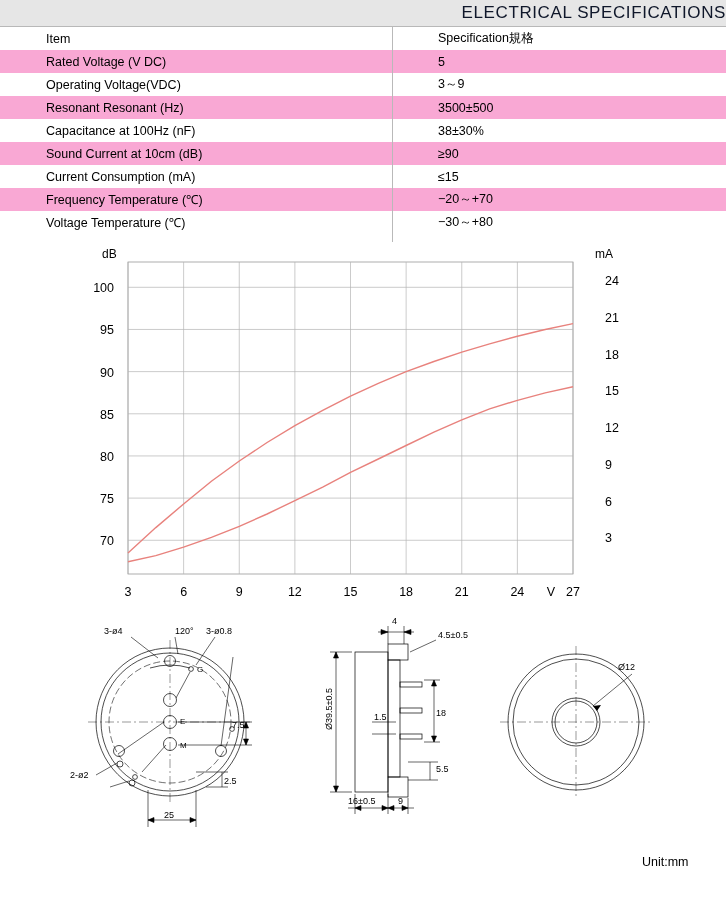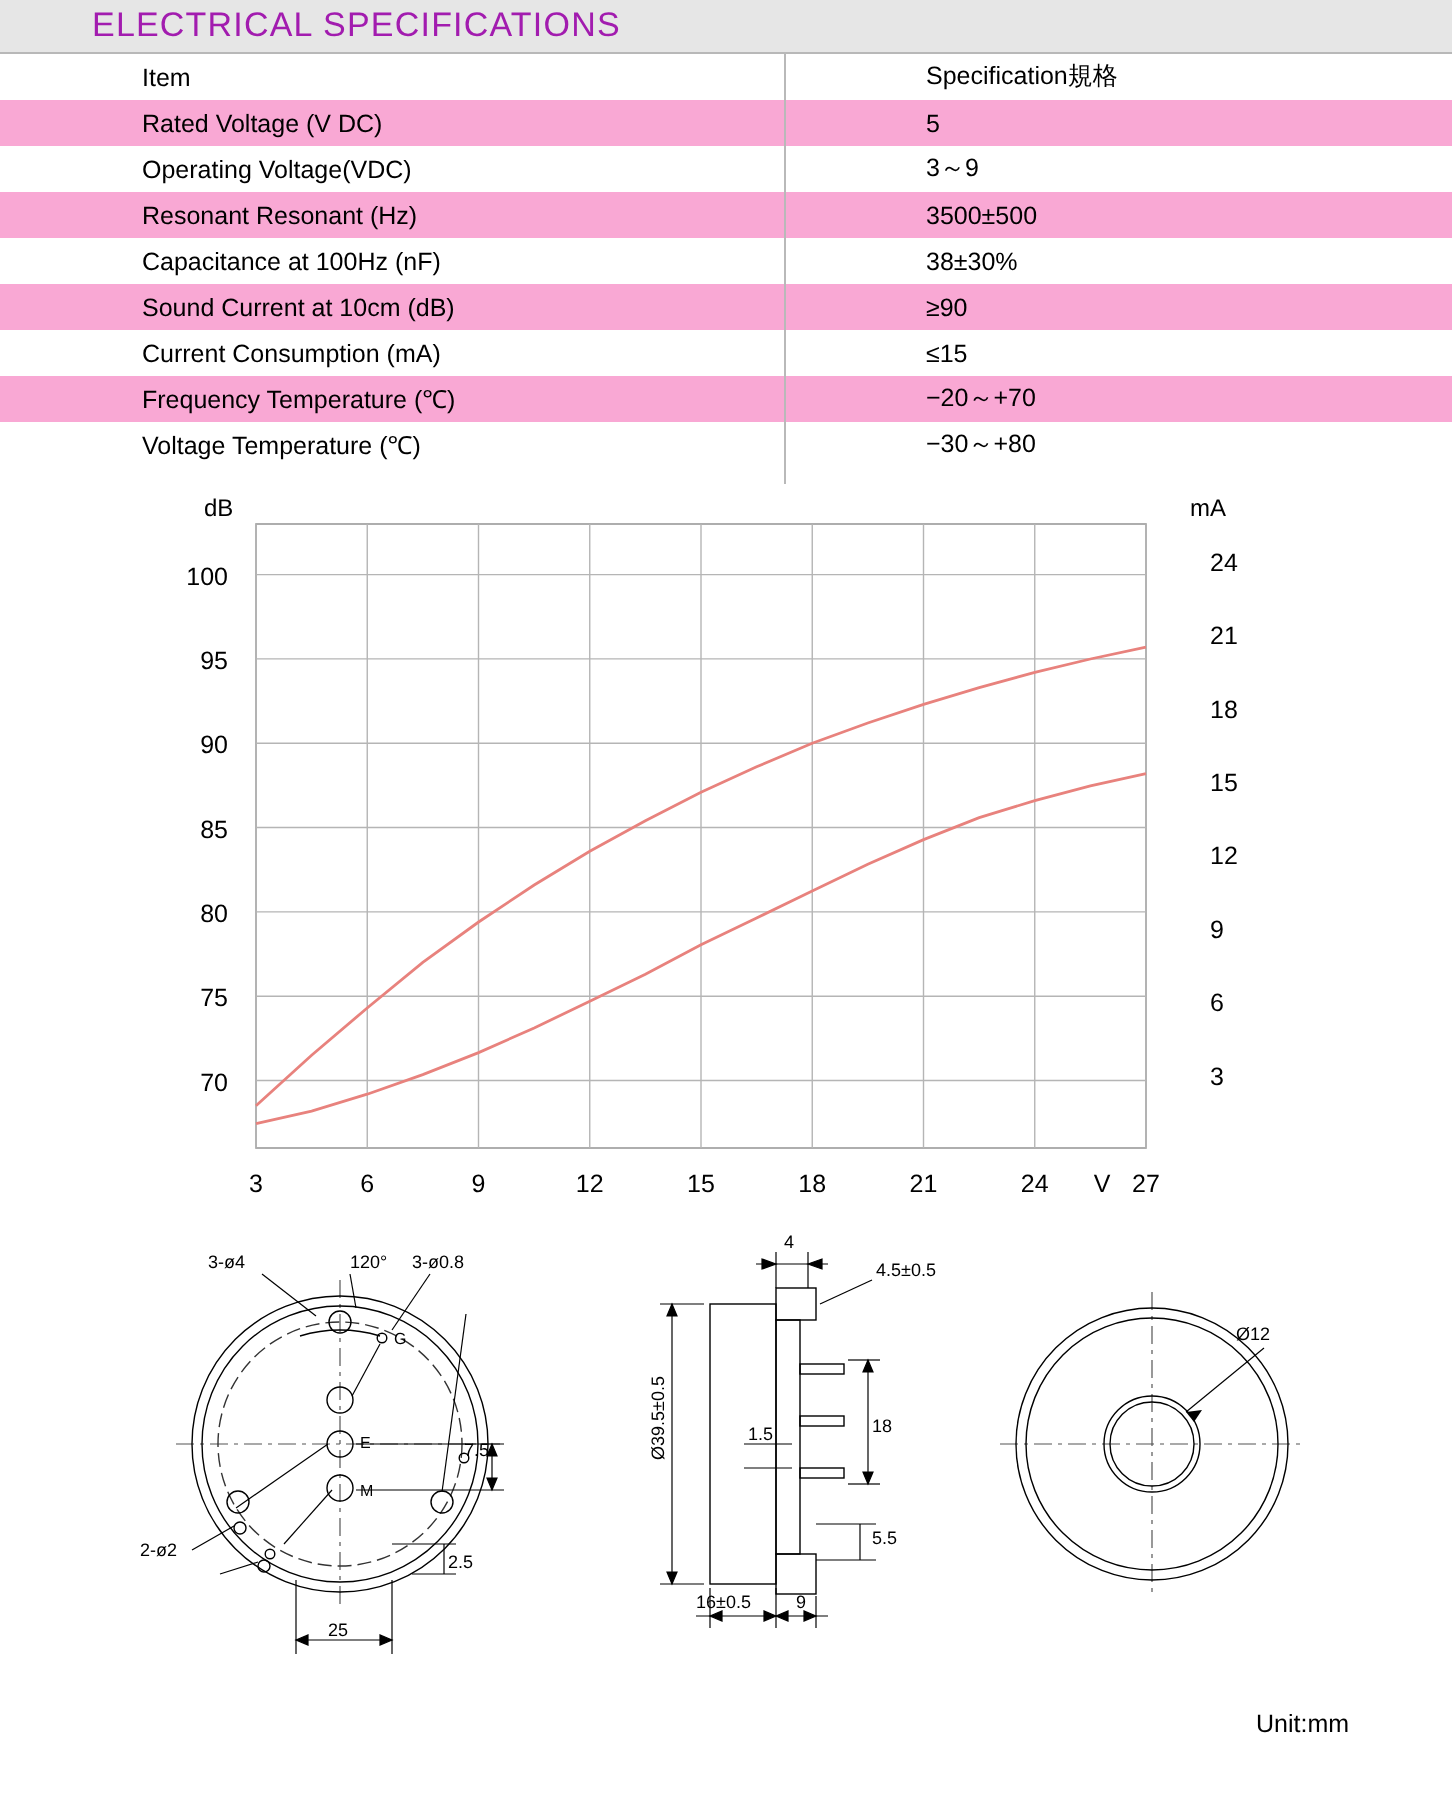--- a/index.html
+++ b/index.html
@@ -21,35 +21,36 @@
     position: absolute;
     left: 0; top: 0;
     width: 726px;
   }
   #spec-title {
     font-size: 17px;
     letter-spacing: 0.6px;
     padding: 3px 0 3px 46px;
     background: #e6e6e6;
     border-bottom: 1px solid #b8b8b8;
-    color: #a21caf;
+    color: #0f172a;
+    text-align: right;
   }
   table.spec {
     border-collapse: collapse;
     width: 726px;
     table-layout: fixed;
   }
   table.spec td {
     font-size: 12.5px;
     height: 23px;
     padding: 0 0 0 0;
     vertical-align: middle;
     border: none;
   }
-  table.spec td.c1 { width: 348px; padding-left: 71px; margin-top: 24px; }
+  table.spec td.c1 { width: 348px; padding-left: 46px; margin-top: 24px; }
   table.spec td.c2 { width: 378px; padding-left: 44px; }
   table.spec tr.hdr td { font-size: 12.5px; }
   table.spec tr.shade td { background: #f9a8d4; }
   table.spec tr.plain td { background: #ffffff; }
   .vline {
     position: absolute;
     left: 392px;
     top: 26px;
     width: 1px;
     height: 216px;
@@ -67,21 +68,21 @@
 
   
   #drawings-section {
     position: absolute;
     left: 0; top: 612px;
     width: 726px;
     height: 288px;
   }
   #unit-label {
     position: absolute;
-    left: 628px;
+    left: 642px;
     top: 855px;
     font-size: 12.5px;
   }
   .tick-label { font-size: 12.5px; font-family: "Liberation Sans", sans-serif; }
   .axis-unit { font-size: 12px; font-family: "Liberation Sans", sans-serif; }
   .dim { font-size: 9px; font-family: "Liberation Sans", sans-serif; fill: #000; }
   .dim-sm { font-size: 8px; font-family: "Liberation Sans", sans-serif; fill: #000; }
 </style>
 </head>
 <body>

